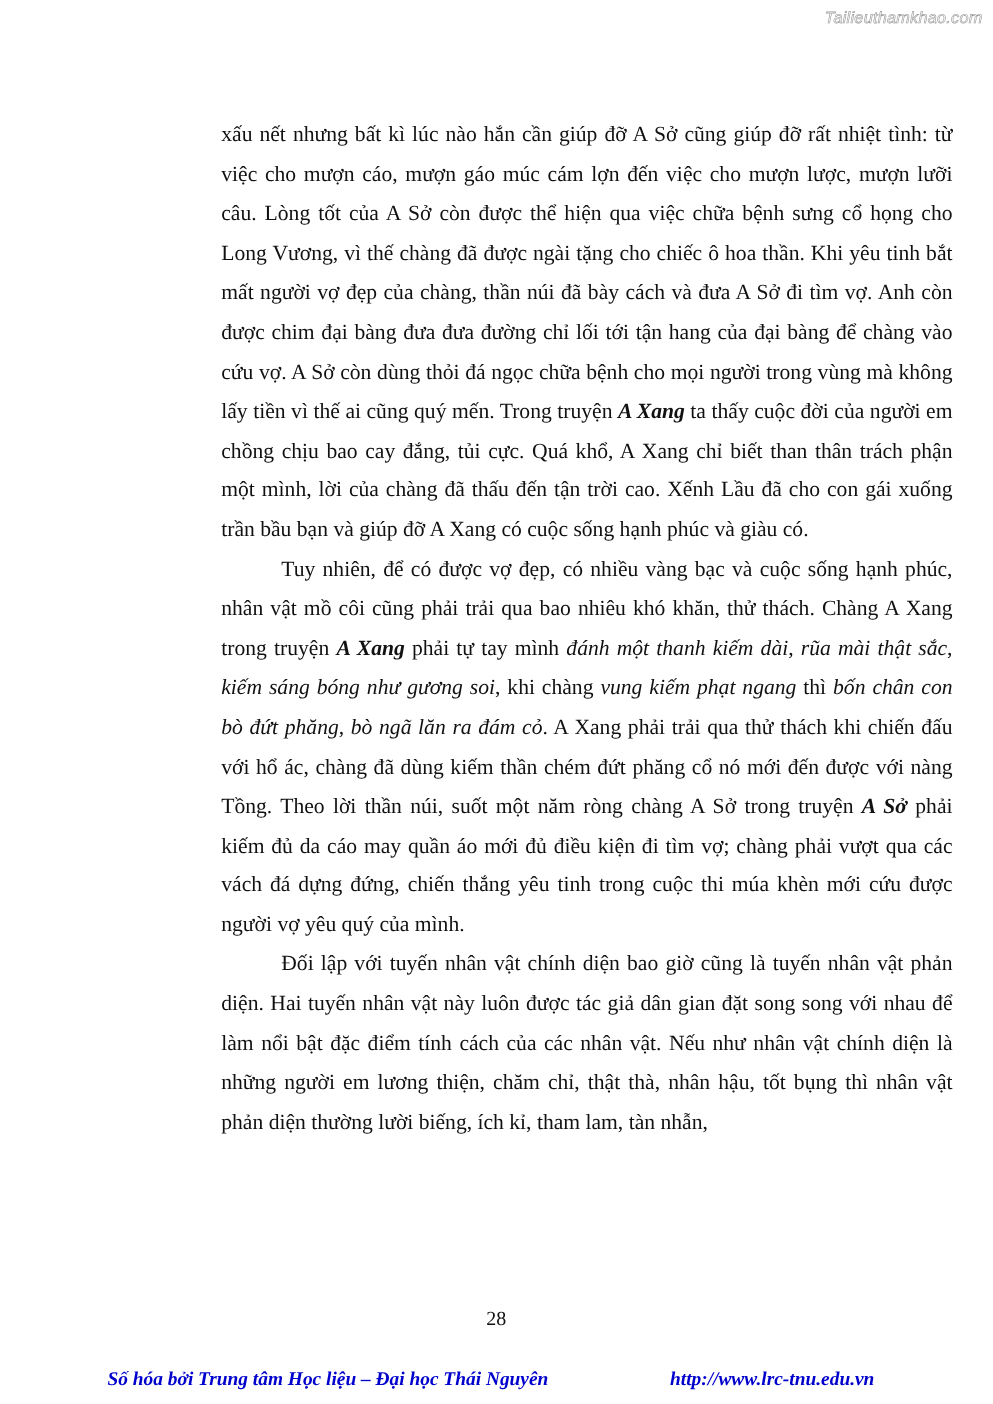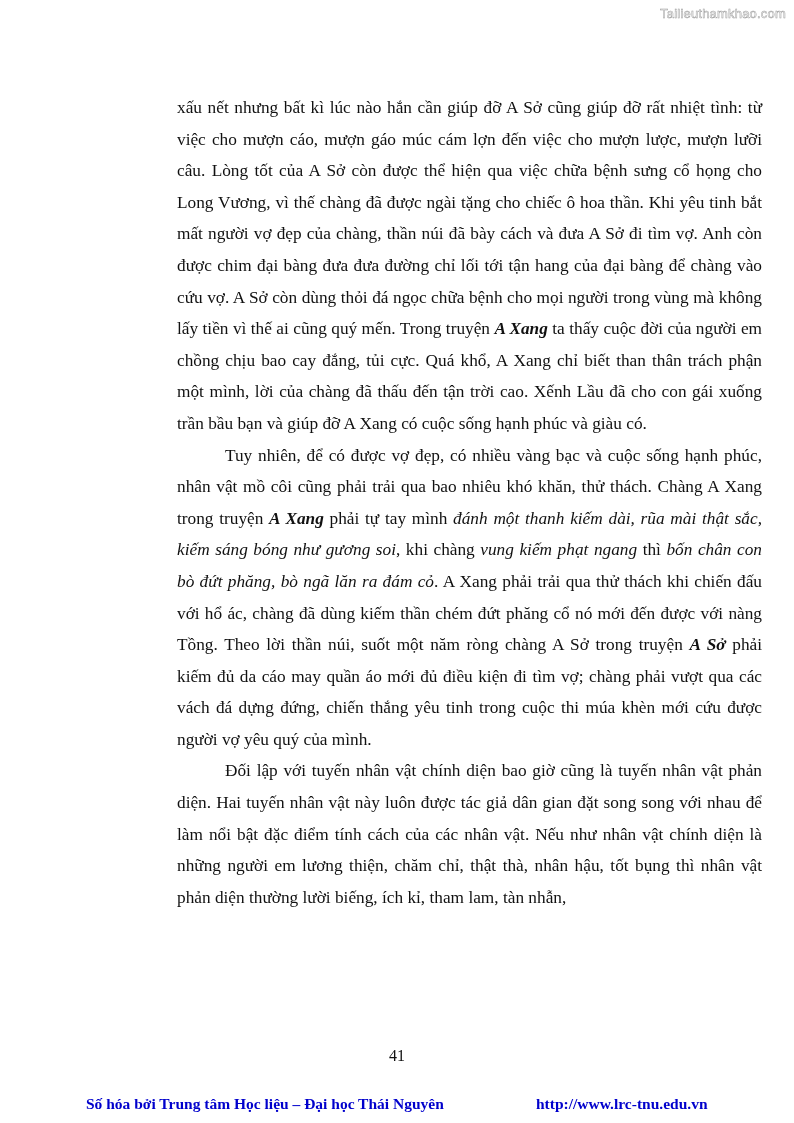--- a/index.html
+++ b/index.html
@@ -1,38 +1,38 @@
 <!DOCTYPE html>
 <html><head>
 <meta charset="utf-8">
 <style>
   html, body { margin: 0; padding: 0; background: #ffffff; }
   body { width: 794px; height: 1123px; position: relative; overflow: hidden; }
   .watermark {
     position: absolute; top: 6px; right: 8px;
     font-family: "Liberation Sans", sans-serif; font-size: 13px;
-    color: #ffffff; -webkit-text-stroke: 0.5px #9a9a9a; letter-spacing: 0.2px;
+    color: #ffffff; -webkit-text-stroke: 0.5px #9a9a9a; letter-spacing: 0.2px; font-style: italic;
   }
   .content {
     position: absolute; left: 133px; top: 92px; width: 585px;
     font-family: "Liberation Serif", serif; font-size: 17.3px; line-height: 31.6px;
     color: #111111; text-align: justify; margin-left: 44px;
   }
   .para { margin: 0; }
   .indent { text-indent: 48px; }
   .b-i { font-weight: bold; font-style: italic; }
   .i { font-style: italic; }
   .page-number {
     position: absolute; top: 1047px; left: 0; width: 100%;
     text-align: center; font-family: "Liberation Serif", serif; font-size: 16px; color: #111;
   }
   .footer-left, .footer-right {
     position: absolute; top: 1095px;
     font-family: "Liberation Serif", serif; font-size: 15.5px;
-    font-weight: bold; color: #0000cc;
+    font-weight: bold; font-style: italic; color: #0000cc;
   }
   .footer-left { left: 86px; }
   .footer-right { left: 536px; }
 </style>
 </head>
 <body>
 
 <div class="watermark">Tailieuthamkhao.com</div>
 
 <div class="content">
@@ -40,16 +40,16 @@
     <span>xấu nết nhưng bất kì lúc nào hắn cần giúp đỡ A Sở cũng giúp đỡ rất nhiệt tình: từ việc cho mượn cáo, mượn gáo múc cám lợn đến việc cho mượn lược, mượn lưỡi câu. Lòng tốt của A Sở còn được thể hiện qua việc chữa bệnh sưng cổ họng cho Long Vương, vì thế chàng đã được ngài tặng cho chiếc ô hoa thần. Khi yêu tinh bắt mất người vợ đẹp của chàng, thần núi đã bày cách và đưa A Sở đi tìm vợ. Anh còn được chim đại bàng đưa đưa đường chỉ lối tới tận hang của đại bàng để chàng vào cứu vợ. A Sở còn dùng thỏi đá ngọc chữa bệnh cho mọi người trong vùng mà không lấy tiền vì thế ai cũng quý mến. Trong truyện </span><span class="b-i">A Xang</span><span> ta thấy cuộc đời của người em chồng chịu bao cay đắng, tủi cực. Quá khổ, A Xang chỉ biết than thân trách phận một mình, lời của chàng đã thấu đến tận trời cao. Xếnh Lầu đã cho con gái xuống trần bầu bạn và giúp đỡ A Xang có cuộc sống hạnh phúc và giàu có.</span>
   </p>
   <p class="para indent">
     <span>Tuy nhiên, để có được vợ đẹp, có nhiều vàng bạc và cuộc sống hạnh phúc, nhân vật mồ côi cũng phải trải qua bao nhiêu khó khăn, thử thách. Chàng A Xang trong truyện </span><span class="b-i">A Xang</span><span> phải tự tay mình </span><span class="i">đánh một thanh kiếm dài, rũa mài thật sắc, kiếm sáng bóng như gương soi</span><span>, khi chàng </span><span class="i">vung kiếm phạt ngang</span><span> thì </span><span class="i">bốn chân con bò đứt phăng, bò ngã lăn ra đám cỏ</span><span>. A Xang phải trải qua thử thách khi chiến đấu với hổ ác, chàng đã dùng kiếm thần chém đứt phăng cổ nó mới đến được với nàng Tồng. Theo lời thần núi, suốt một năm ròng chàng A Sở trong truyện </span><span class="b-i">A Sở</span><span> phải kiếm đủ da cáo may quần áo mới đủ điều kiện đi tìm vợ; chàng phải vượt qua các vách đá dựng đứng, chiến thắng yêu tinh trong cuộc thi múa khèn mới cứu được người vợ yêu quý của mình.</span>
   </p>
   <p class="para indent">
     <span>Đối lập với tuyến nhân vật chính diện bao giờ cũng là tuyến nhân vật phản diện. Hai tuyến nhân vật này luôn được tác giả dân gian đặt song song với nhau để làm nổi bật đặc điểm tính cách của các nhân vật. Nếu như nhân vật chính diện là những người em lương thiện, chăm chỉ, thật thà, nhân hậu, tốt bụng thì nhân vật phản diện thường lười biếng, ích kỉ, tham lam, tàn nhẫn,</span>
   </p>
 </div>
 
-<div class="page-number">41</div>
+<div class="page-number">28</div>
 
 <div class="footer-left">Số hóa bởi Trung tâm Học liệu – Đại học Thái Nguyên</div>
 <a class="footer-right">http://www.lrc-tnu.edu.vn</a>
 
 </body></html>

